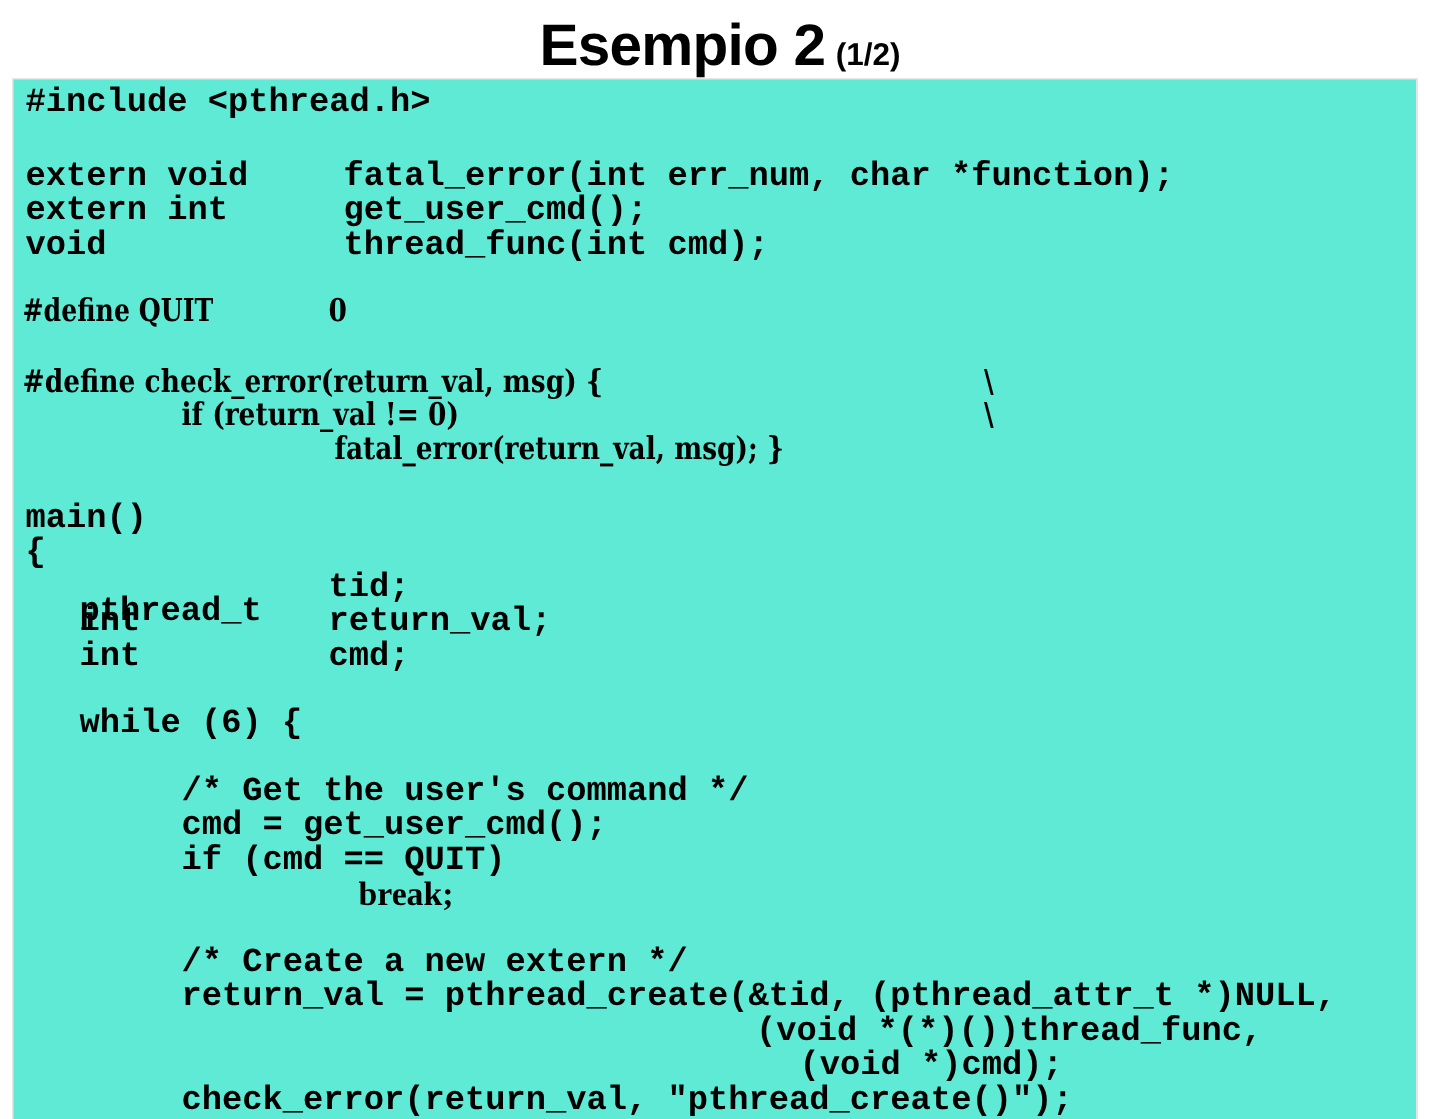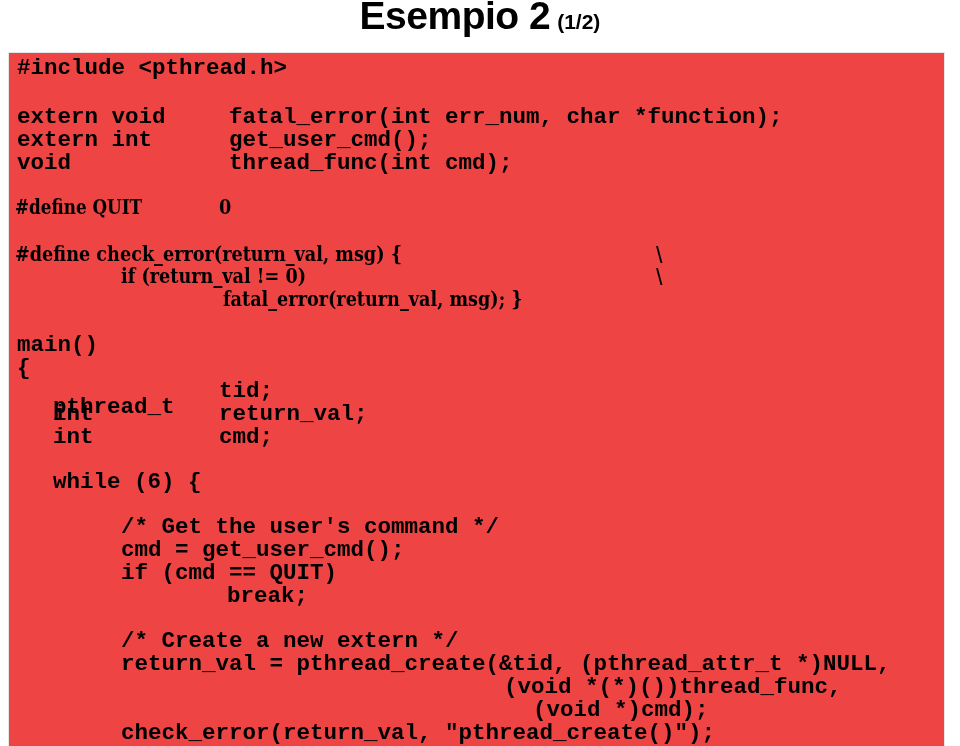--- a/index.html
+++ b/index.html
@@ -19,21 +19,21 @@
 
   
   .slide-title {
     position: absolute;
     top: 0px;
     left: 0px;
     width: 960px;
     height: 46px;
     text-align: center;
     white-space: nowrap;
-    line-height: 32px;
+    line-height: 62px;
   }
   .slide-title .title-main {
     font-family: "Liberation Sans", sans-serif;
     font-weight: bold;
     font-size: 39px;
     letter-spacing: -0.5px;
     vertical-align: baseline;
   }
   .slide-title .title-sub {
     font-family: "Liberation Sans", sans-serif;
@@ -46,21 +46,21 @@
   
   .code-panel {
     position: absolute;
     left: 8px;
     top: 52px;
     width: 937px;
     height: 694px;
     box-sizing: border-box;
     border: 1px solid #e6e6e6;
     border-bottom: none;
-    background: #ef4444;
+    background: #5eead4;
     overflow: hidden;
   }
 
   .code-line {
     position: absolute;
     white-space: pre;
     color: #000000;
   }
 
   
@@ -112,19 +112,19 @@
     <div class="code-line mono-a" style="left: 44px; top: 325px; margin-top: 16px;">pthread_t</div>
     <div class="code-line mono-a" style="left: 210px; top: 325px; font-family: Liberation Mono, monospace;">tid;</div>
     <div class="code-line mono-a" style="left: 44px; top: 348px;">int</div>
     <div class="code-line mono-a" style="left: 210px; top: 348px;">return_val;</div>
     <div class="code-line mono-a" style="left: 44px; top: 371px;">int</div>
     <div class="code-line mono-a" style="left: 210px; top: 371px;">cmd;</div>
     <div class="code-line mono-a" style="left: 44px; top: 416px;">while (6) {</div>
     <div class="code-line mono-a" style="left: 112px; top: 461px;">/* Get the user's command */</div>
     <div class="code-line mono-a" style="left: 112px; top: 484px;">cmd = get_user_cmd();</div>
     <div class="code-line mono-a" style="left: 112px; top: 507px;">if (cmd == QUIT)</div>
-    <div class="code-line mono-a" style="left: 218px; top: 530px;">break;</div>
+    <div class="code-line mono-a" style="left: 230px; top: 530px; font-family: Liberation Serif, serif;">break;</div>
     <div class="code-line mono-a" style="left: 112px; top: 575px;">/* Create a new extern */</div>
     <div class="code-line mono-a" style="left: 112px; top: 598px;">return_val = pthread_create(&amp;tid, (pthread_attr_t *)NULL,</div>
     <div class="code-line mono-a" style="left: 495px; top: 621px;">(void *(*)())thread_func,</div>
     <div class="code-line mono-a" style="left: 495px; top: 644px; margin-left: 29px;">(void *)cmd);</div>
     <div class="code-line mono-a" style="left: 112px; top: 667px;">check_error(return_val, "pthread_create()");</div>
   </div>
 
 </body></html>

